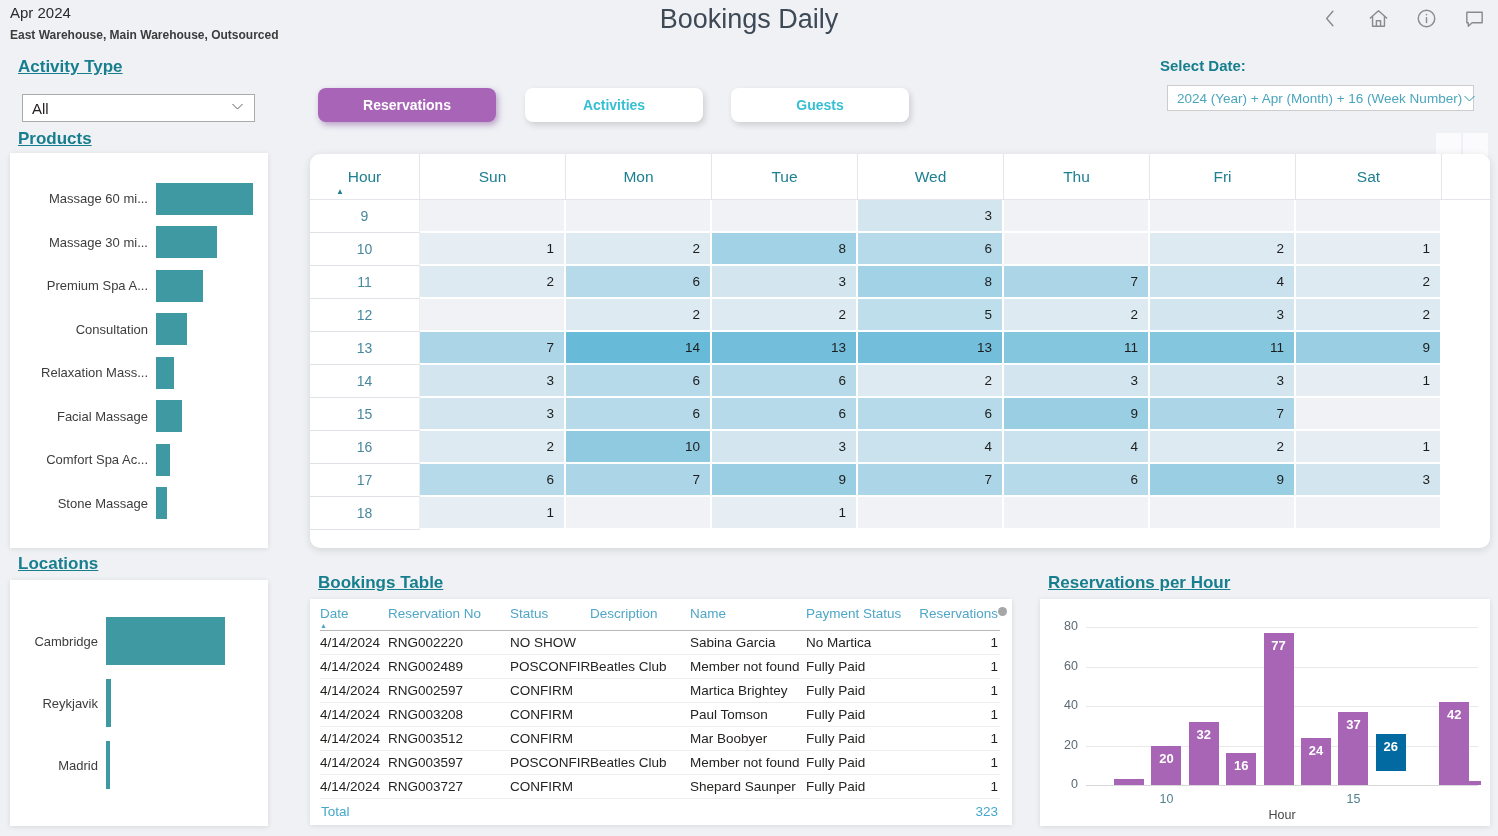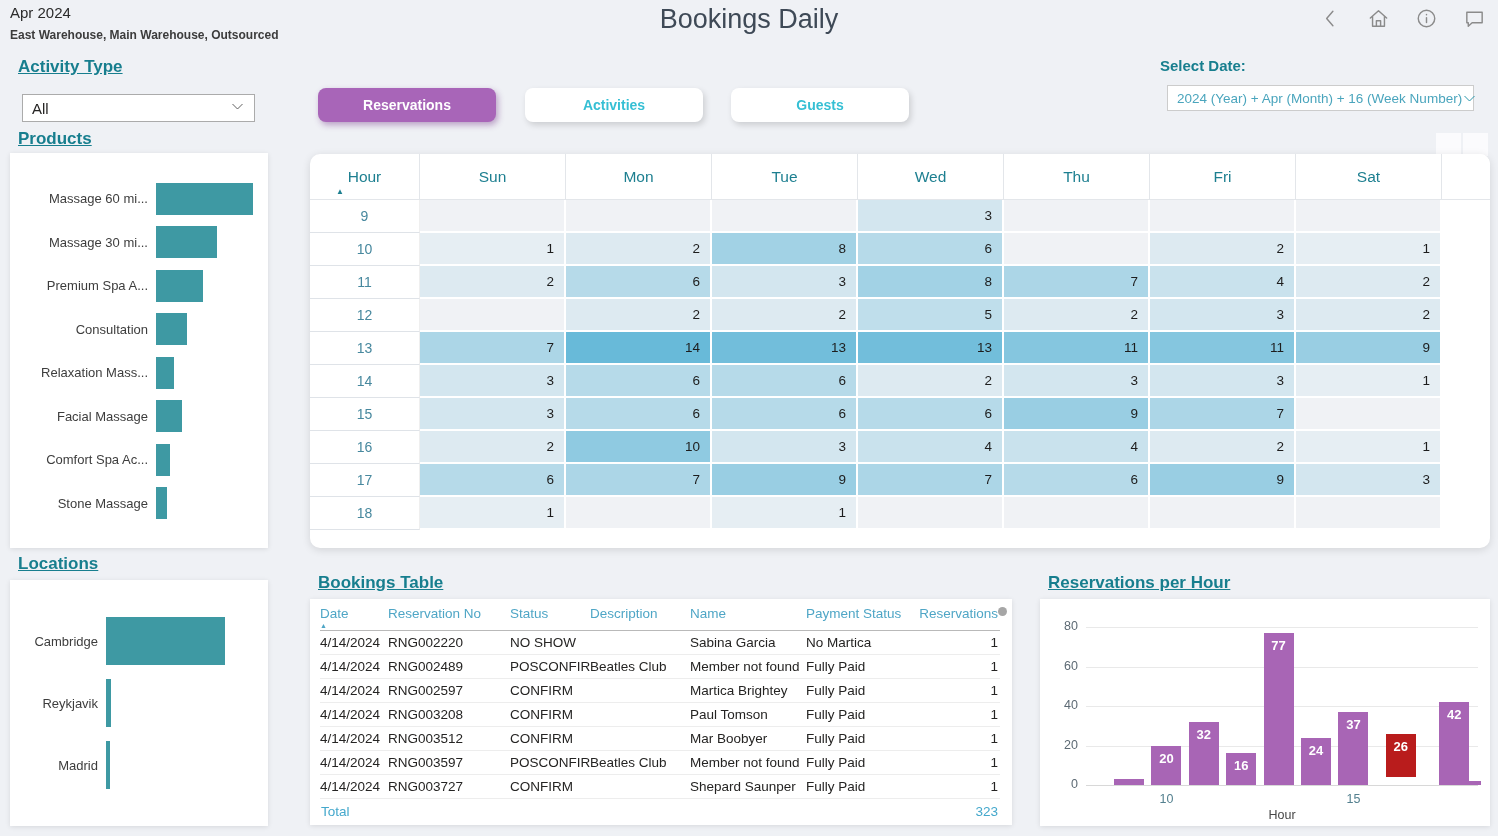--- a/index.html
+++ b/index.html
@@ -442,21 +442,21 @@
     <div class="hbar" style="left: 223.6px; top: 33.925px; height: 152.075px; background: rgb(168, 101, 181);">
       <span>77</span>
     </div>
     <div class="hbar" style="left: 261px; top: 138.6px; height: 47.4px; background: rgb(168, 101, 181);">
       <span>24</span>
     </div>
     <div class="hbar" style="left: 298.4px; top: 112.925px; height: 73.075px; background: rgb(168, 101, 181);">
       <span>37</span>
     </div>
     <div class="xtick" style="left: 298.4px; top: 193px;">15</div>
-    <div class="hbar" style="left: 335.8px; top: 134.65px; height: 43px; background: #b91c1c; margin-left: 10px;">
+    <div class="hbar" style="left: 335.8px; top: 134.65px; height: 37px; background: #0369a1;">
       <span>26</span>
     </div>
     <div class="hbar" style="left: 373.2px; top: 103.05px; height: 82.95px; background: rgb(168, 101, 181); margin-left: 26px;">
       <span>42</span>
     </div>
     <div class="hbar" style="left: 410.6px; top: 182.05px; height: 3.95px; background: rgb(168, 101, 181);"></div>
     <div class="x-axis-title" style="top: 209px;">Hour</div>
   </div>
 
 </body></html>

